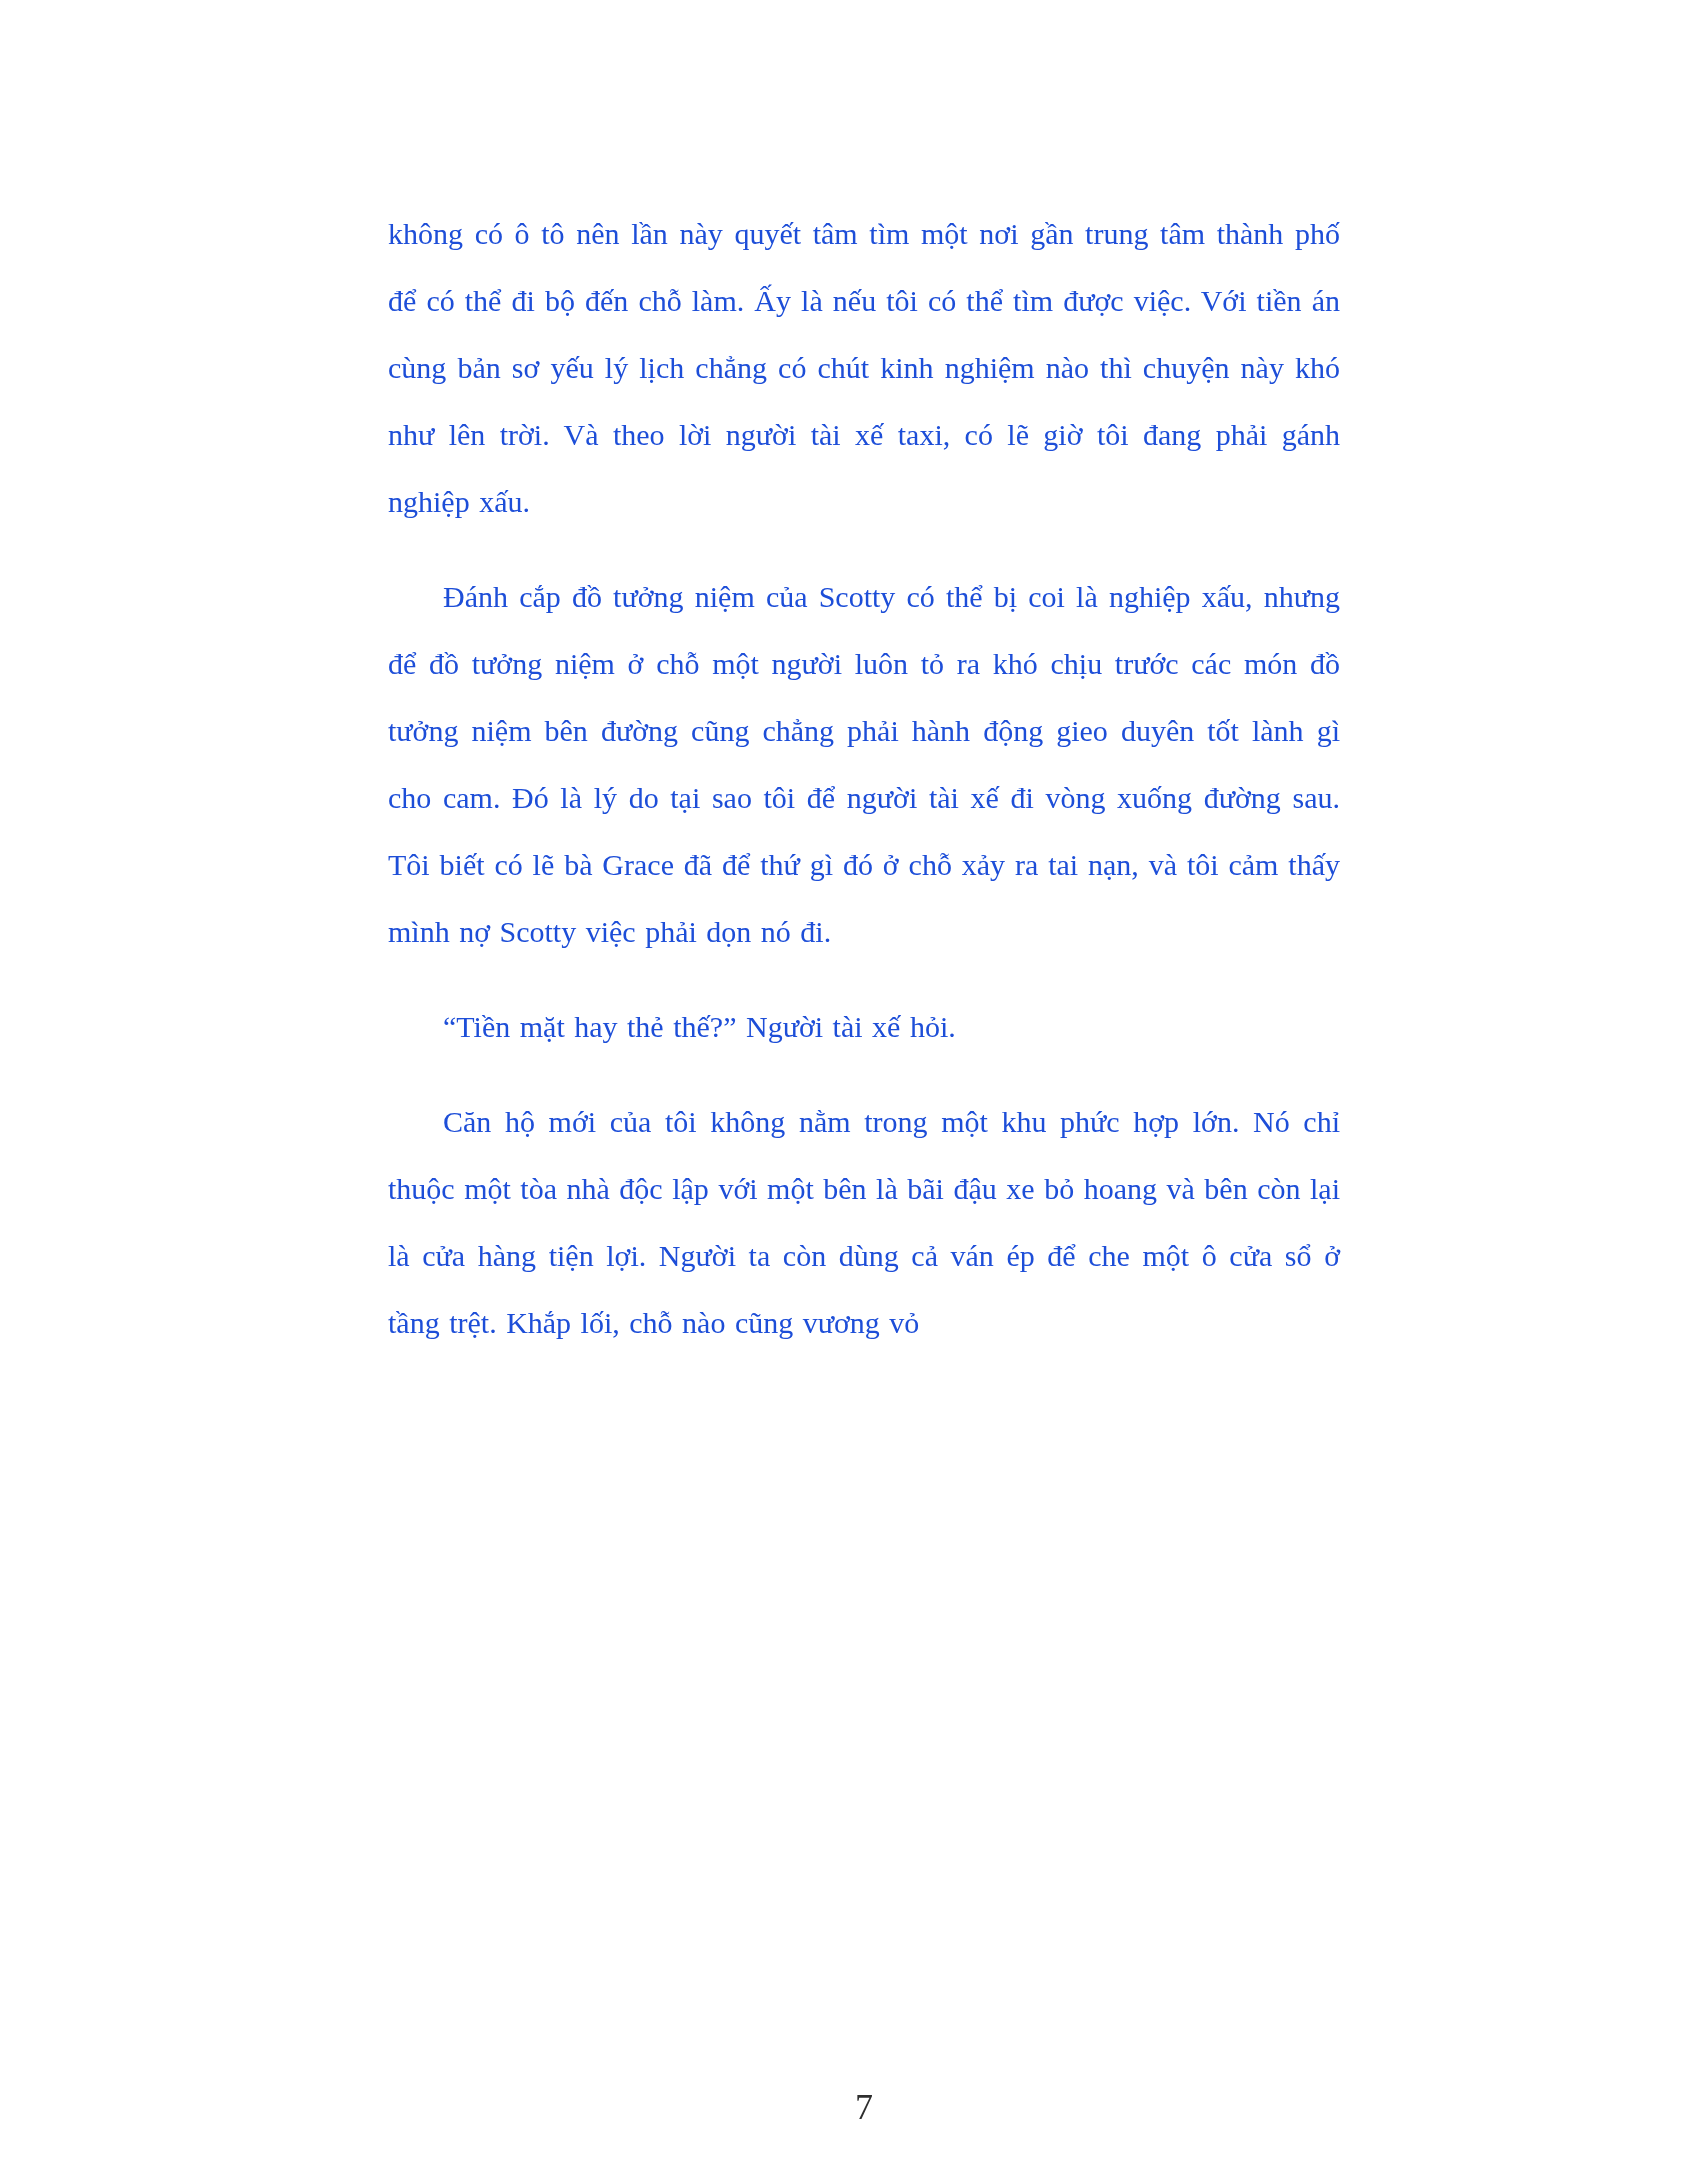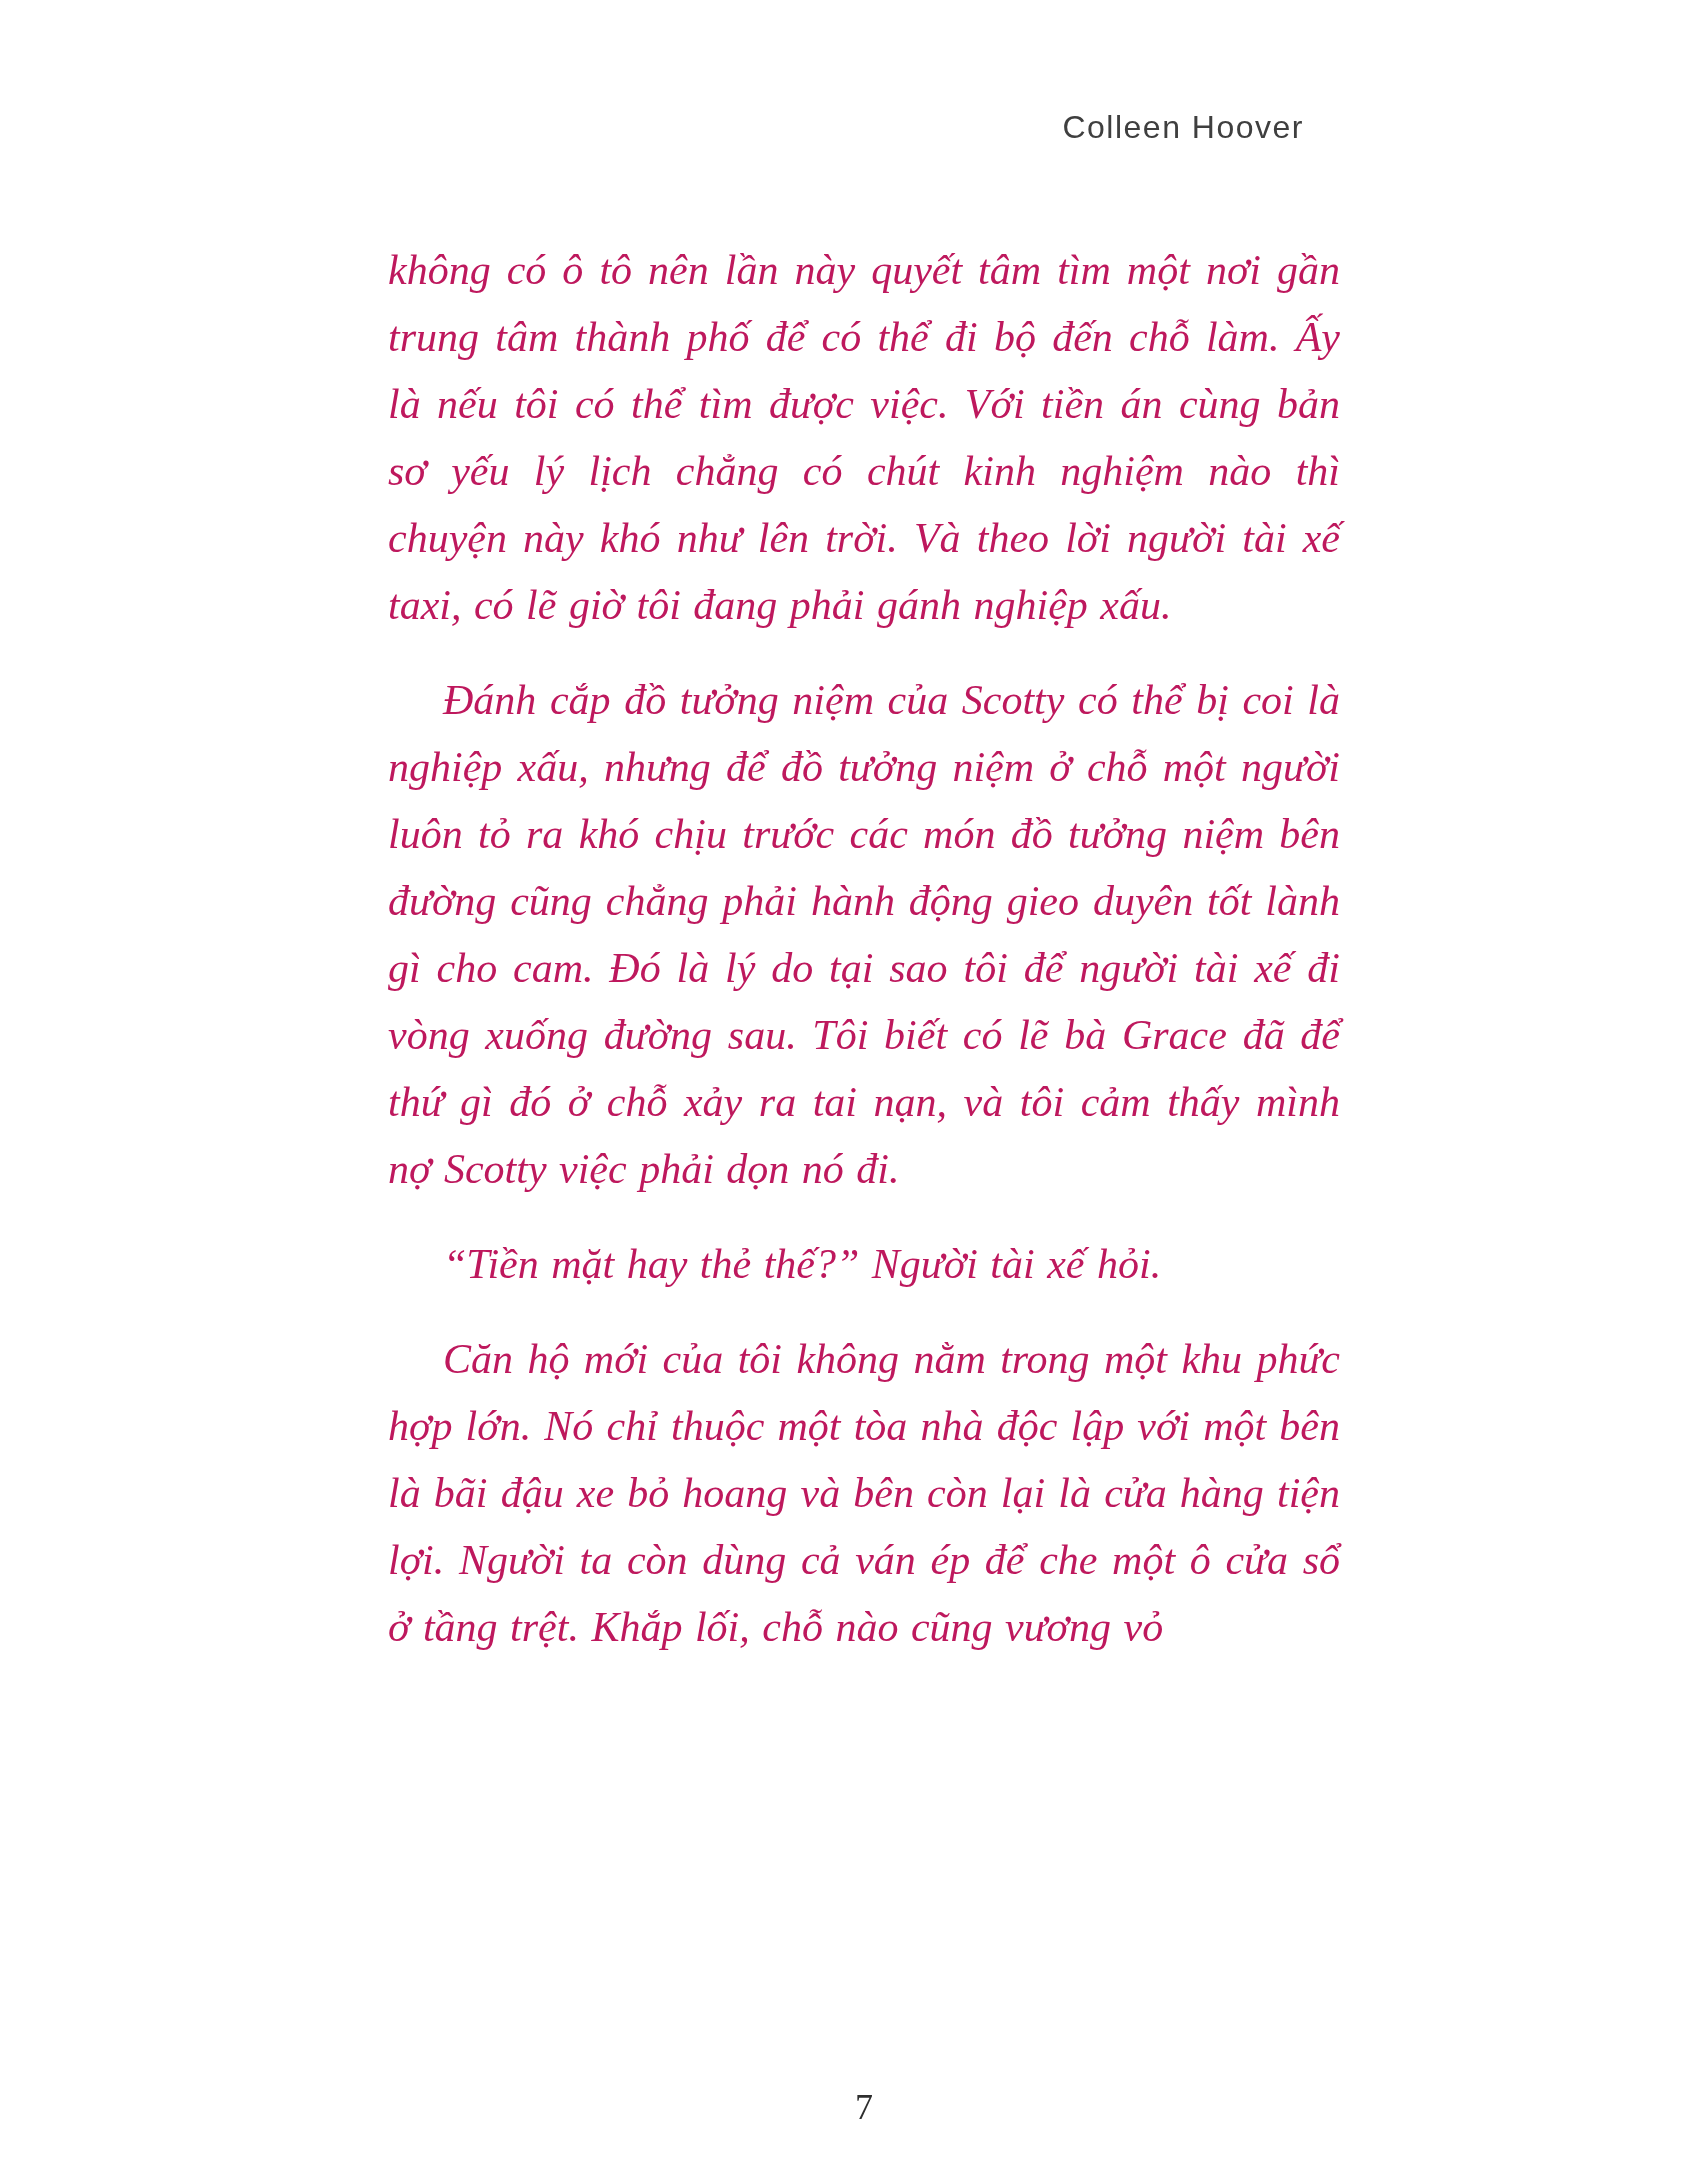--- a/index.html
+++ b/index.html
@@ -34,26 +34,25 @@
     font-weight: 300;
     font-size: 32px;
     letter-spacing: 1.5px;
     color: #3f3f3f;
   }
   .body-text {
     margin-top: 91px;
   }
   .body-text p {
     margin: 0 0 28px 0;
-    font-size: 42px;
+    font-size: 30px;
     line-height: 67px;
     text-align: justify;
     word-spacing: 2px;
-    color: #be185d;
-    font-style: italic;
+    color: #1d4ed8;
   }
   .body-text p.indent {
     text-indent: 55px;
   }
   .page-number {
     position: absolute;
     left: 388px;
     bottom: 50px;
     width: 952px;
     text-align: center;
@@ -61,23 +60,20 @@
     color: #2e2e2e;
   }
 </style>
 </head>
 <body>
 
 <div class="page">
 
   <div class="column">
 
-    <div class="running-header">
-      <span>Colleen Hoover</span>
-    </div>
 
     <div class="body-text">
       <p>không có ô tô nên lần này quyết tâm tìm một nơi gần trung tâm thành phố để có thể đi bộ đến chỗ làm. Ấy là nếu tôi có thể tìm được việc. Với tiền án cùng bản sơ yếu lý lịch chẳng có chút kinh nghiệm nào thì chuyện này khó như lên trời. Và theo lời người tài xế taxi, có lẽ giờ tôi đang phải gánh nghiệp xấu.</p>
       <p class="indent">Đánh cắp đồ tưởng niệm của Scotty có thể bị coi là nghiệp xấu, nhưng để đồ tưởng niệm ở chỗ một người luôn tỏ ra khó chịu trước các món đồ tưởng niệm bên đường cũng chẳng phải hành động gieo duyên tốt lành gì cho cam. Đó là lý do tại sao tôi để người tài xế đi vòng xuống đường sau. Tôi biết có lẽ bà Grace đã để thứ gì đó ở chỗ xảy ra tai nạn, và tôi cảm thấy mình nợ Scotty việc phải dọn nó đi.</p>
       <p class="indent">“Tiền mặt hay thẻ thế?” Người tài xế hỏi.</p>
       <p class="indent">Căn hộ mới của tôi không nằm trong một khu phức hợp lớn. Nó chỉ thuộc một tòa nhà độc lập với một bên là bãi đậu xe bỏ hoang và bên còn lại là cửa hàng tiện lợi. Người ta còn dùng cả ván ép để che một ô cửa sổ ở tầng trệt. Khắp lối, chỗ nào cũng vương vỏ</p>
     </div>
 
   </div>
 

